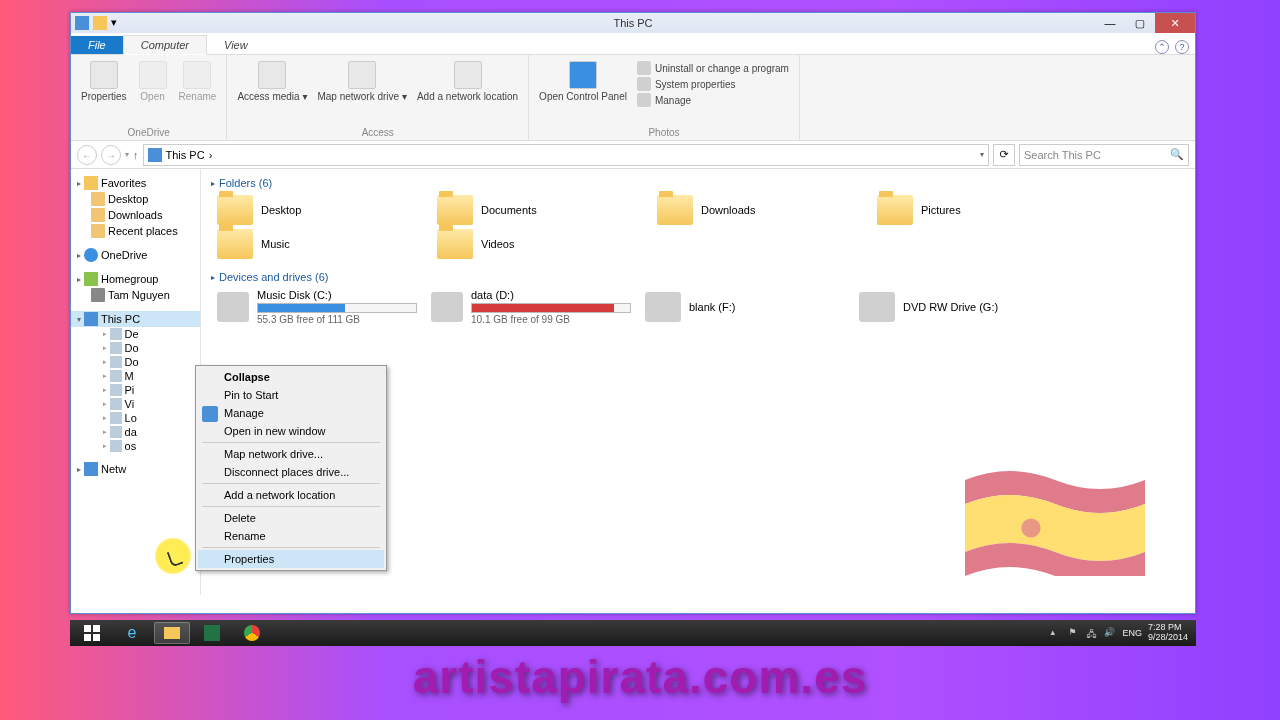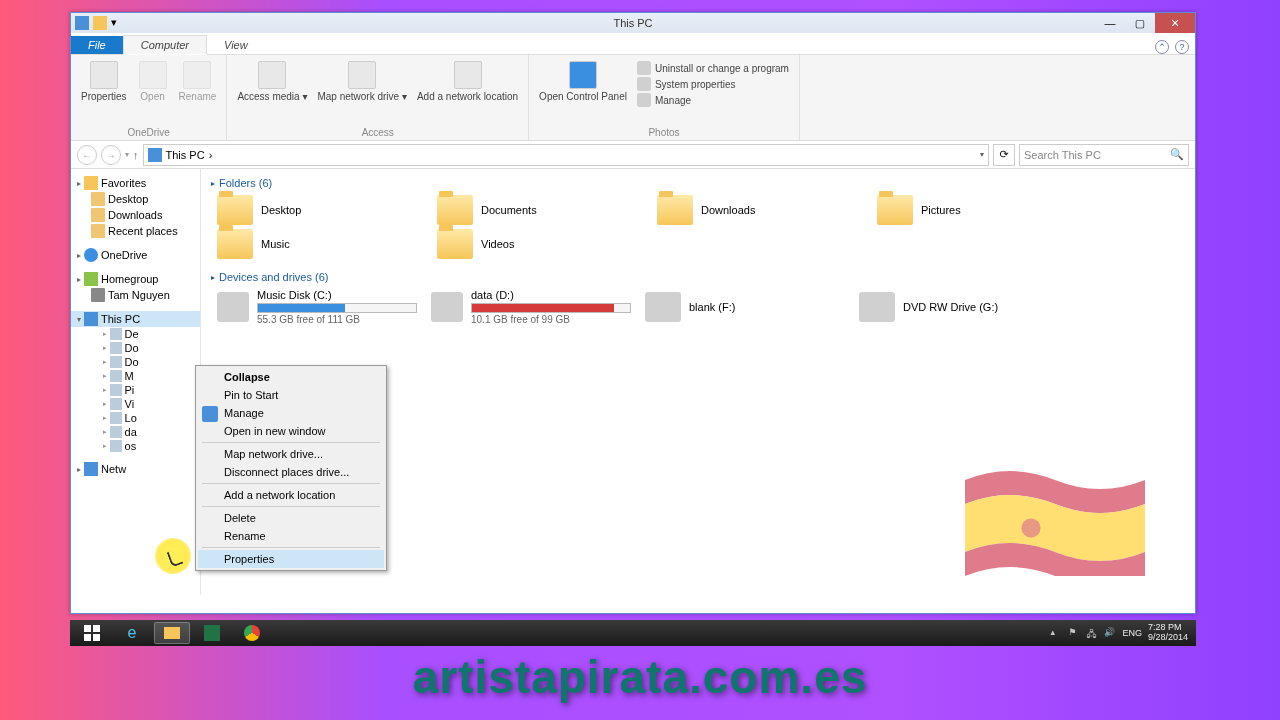--- a/index.html
+++ b/index.html
@@ -73,21 +73,21 @@
 .taskbar { position: absolute; left: 70px; top: 620px; width: 1126px; height: 26px; background: linear-gradient(#3a3a3a,#1a1a1a); display: flex; align-items: center; padding: 0 4px; }
 .tb-item { width: 36px; height: 22px; margin-right: 4px; display:flex; align-items:center; justify-content:center; border-radius:2px; }
 .tb-item.active { background: rgba(255,255,255,0.15); border:1px solid rgba(255,255,255,0.25); }
 .tb-tray { margin-left: auto; display: flex; align-items: center; gap: 6px; color: #eee; font-size: 9px; padding-right: 4px; }
 .tb-tray .tic { width: 12px; height: 12px; opacity: 0.8; }
 .tb-tray .clock { text-align: left; line-height: 1.1; }
 
 .flag { position: absolute; right: 130px; top: 456px; width: 190px; height: 120px; opacity: 0.55; }
 .flag svg { width: 100%; height: 100%; }
 
-.watermark { position: absolute; left: 0; right: 0; top: 650px; text-align: center; color: #0f766e; font-size: 46px; font-weight: bold; text-shadow: 2px 2px 6px rgba(0,0,0,0.5); letter-spacing: 1px; }
+.watermark { position: absolute; left: 0; right: 0; top: 650px; text-align: center; color: #a21caf; font-size: 46px; font-weight: bold; text-shadow: 2px 2px 6px rgba(0,0,0,0.5); letter-spacing: 1px; }
 .help-arrow { margin-left:auto; display:flex; gap:6px; padding-right:6px; align-items:center; }
 .help-arrow span { width:14px; height:14px; border:1px solid #88b; border-radius:50%; font-size:9px; display:flex; align-items:center; justify-content:center; color:#369; }
 </style>
 </head>
 <body>
 
 <div class="window">
   <div class="titlebar">
     <div class="icons-l">
       <span style="background:#4a90d9"></span>

